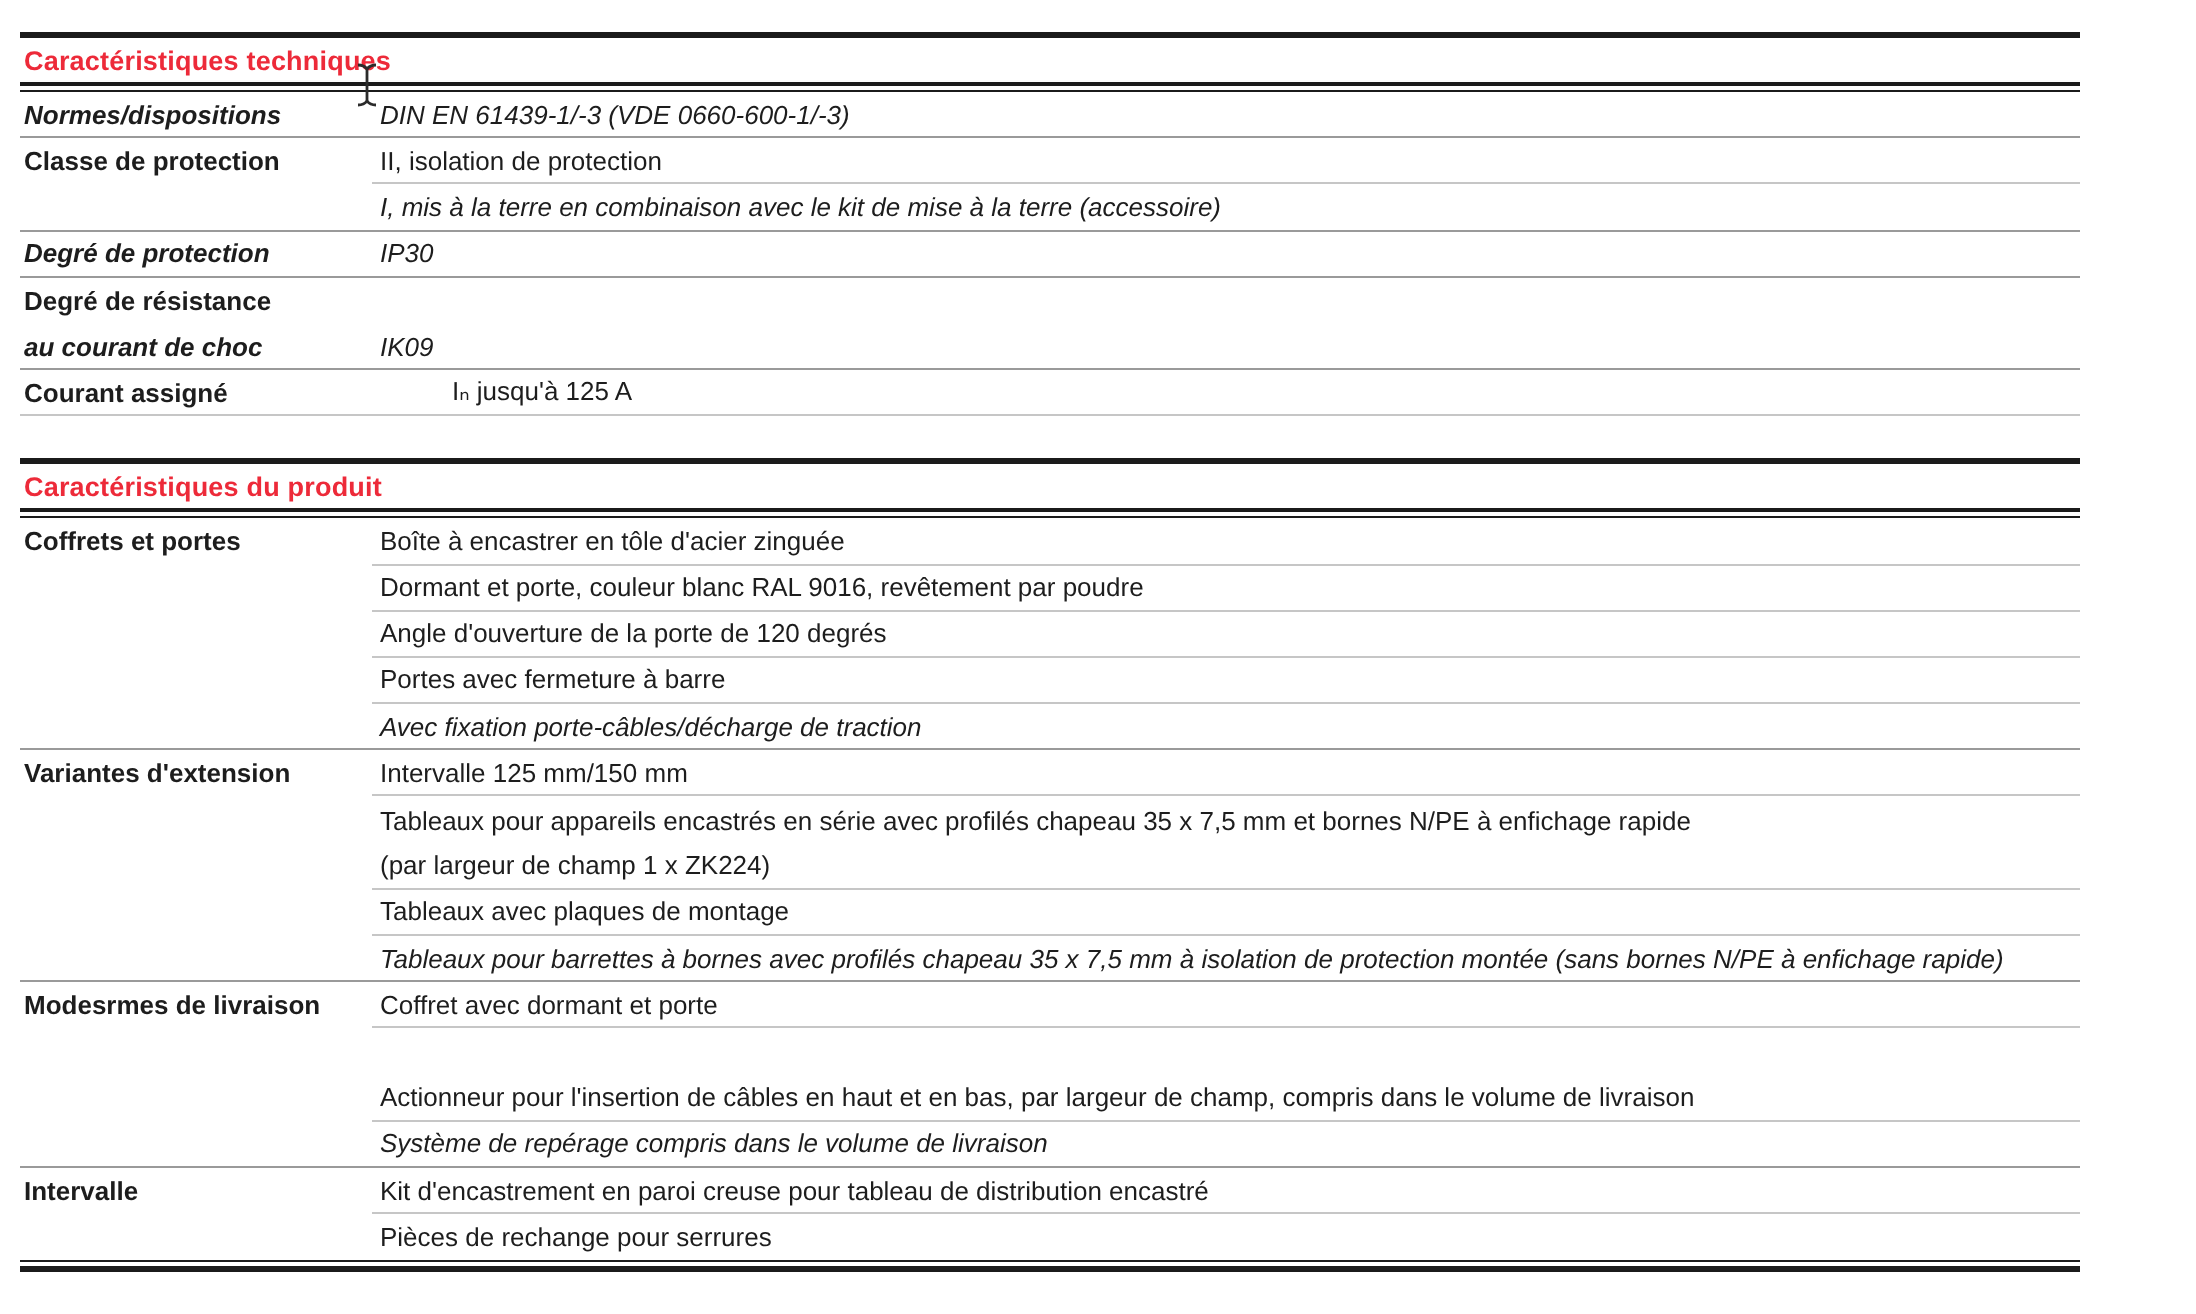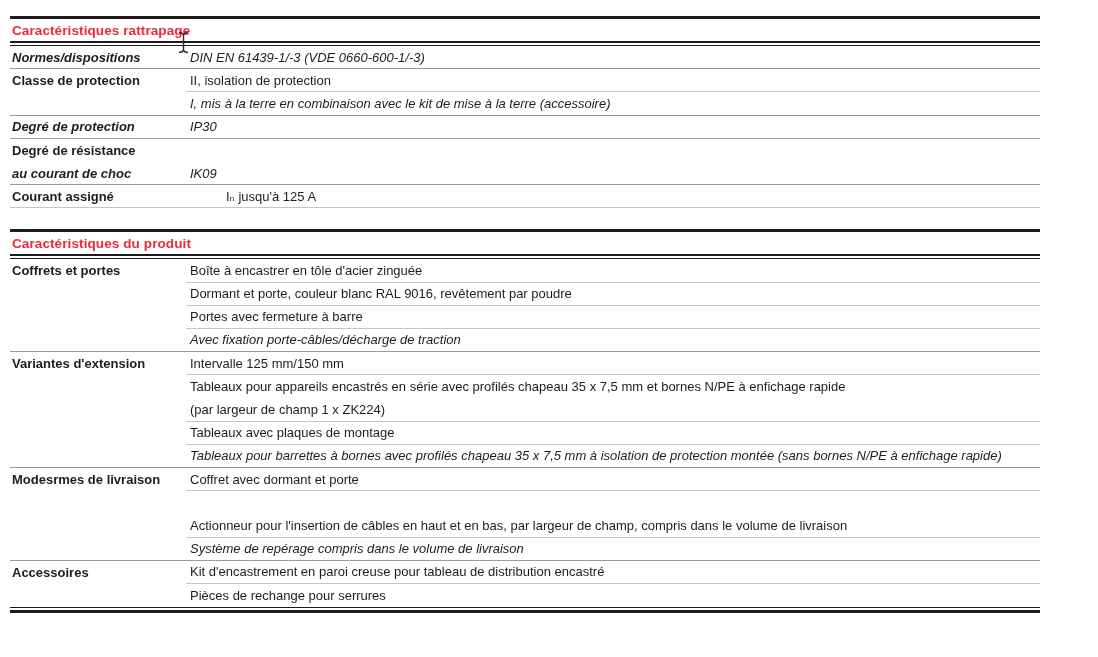--- a/index.html
+++ b/index.html
@@ -90,21 +90,21 @@
     pointer-events: none;
   }
 </style>
 </head>
 <body>
 
 <div class="page">
   <div class="spec-table" id="spec-table">
   <div class="spec-section">
     <div class="section-topline"></div>
-    <div class="section-title">Caractéristiques rattrapage</div>
+    <div class="section-title">Caractéristiques techniques</div>
     <div class="header-sep"></div>
     <div class="rows">
   <div class="spec-row sep-full">
     <div class="row-label">Normes/dispositions</div>
     <div class="row-value">DIN EN 61439-1/-3 (VDE 0660-600-1/-3)</div>
   </div>
 
   <div class="spec-row sep-value">
     <div class="row-label">Classe de protection</div>
     <div class="row-value">II, isolation de protection</div>
@@ -145,20 +145,24 @@
   <div class="spec-row sep-value">
     <div class="row-label">Coffrets et portes</div>
     <div class="row-value">Boîte à encastrer en tôle d'acier zinguée</div>
   </div>
 
   <div class="spec-row sep-value">
     <div class="row-label"></div>
     <div class="row-value">Dormant et porte, couleur blanc RAL 9016, revêtement par poudre</div>
   </div>
 
+  <div class="spec-row sep-value">
+    <div class="row-label"></div>
+    <div class="row-value">Angle d'ouverture de la porte de 120 degrés</div>
+  </div>
 
 
   <div class="spec-row sep-value">
     <div class="row-label"></div>
     <div class="row-value">Portes avec fermeture à barre</div>
   </div>
 
   <div class="spec-row sep-full">
     <div class="row-label"></div>
     <div class="row-value">Avec fixation porte-câbles/décharge de traction</div>
@@ -202,21 +206,21 @@
     <div class="row-label"></div>
     <div class="row-value">Actionneur pour l'insertion de câbles en haut et en bas, par largeur de champ, compris dans le volume de livraison</div>
   </div>
 
   <div class="spec-row sep-full">
     <div class="row-label"></div>
     <div class="row-value">Système de repérage compris dans le volume de livraison</div>
   </div>
 
   <div class="spec-row sep-value">
-    <div class="row-label">Accessoires</div>
+    <div class="row-label">Intervalle</div>
     <div class="row-value">Kit d'encastrement en paroi creuse pour tableau de distribution encastré</div>
   </div>
 
   <div class="spec-row sep-none">
     <div class="row-label"></div>
     <div class="row-value">Pièces de rechange pour serrures</div>
   </div>
 </div>
   <div class="bottom-rule"></div>
       </div>

